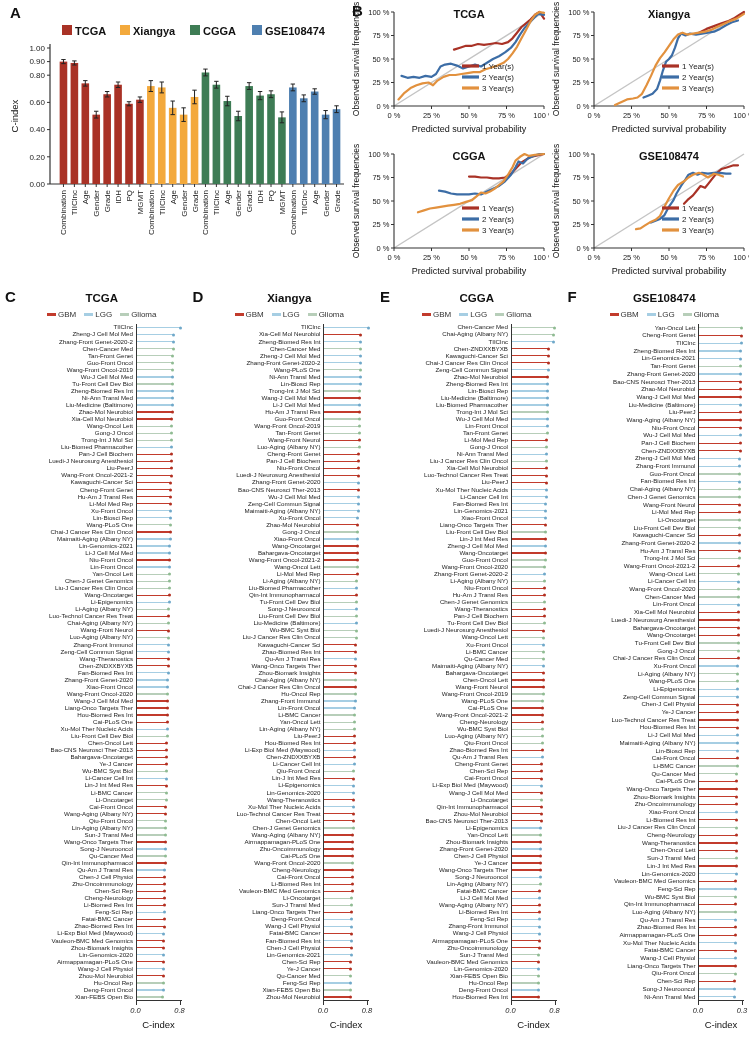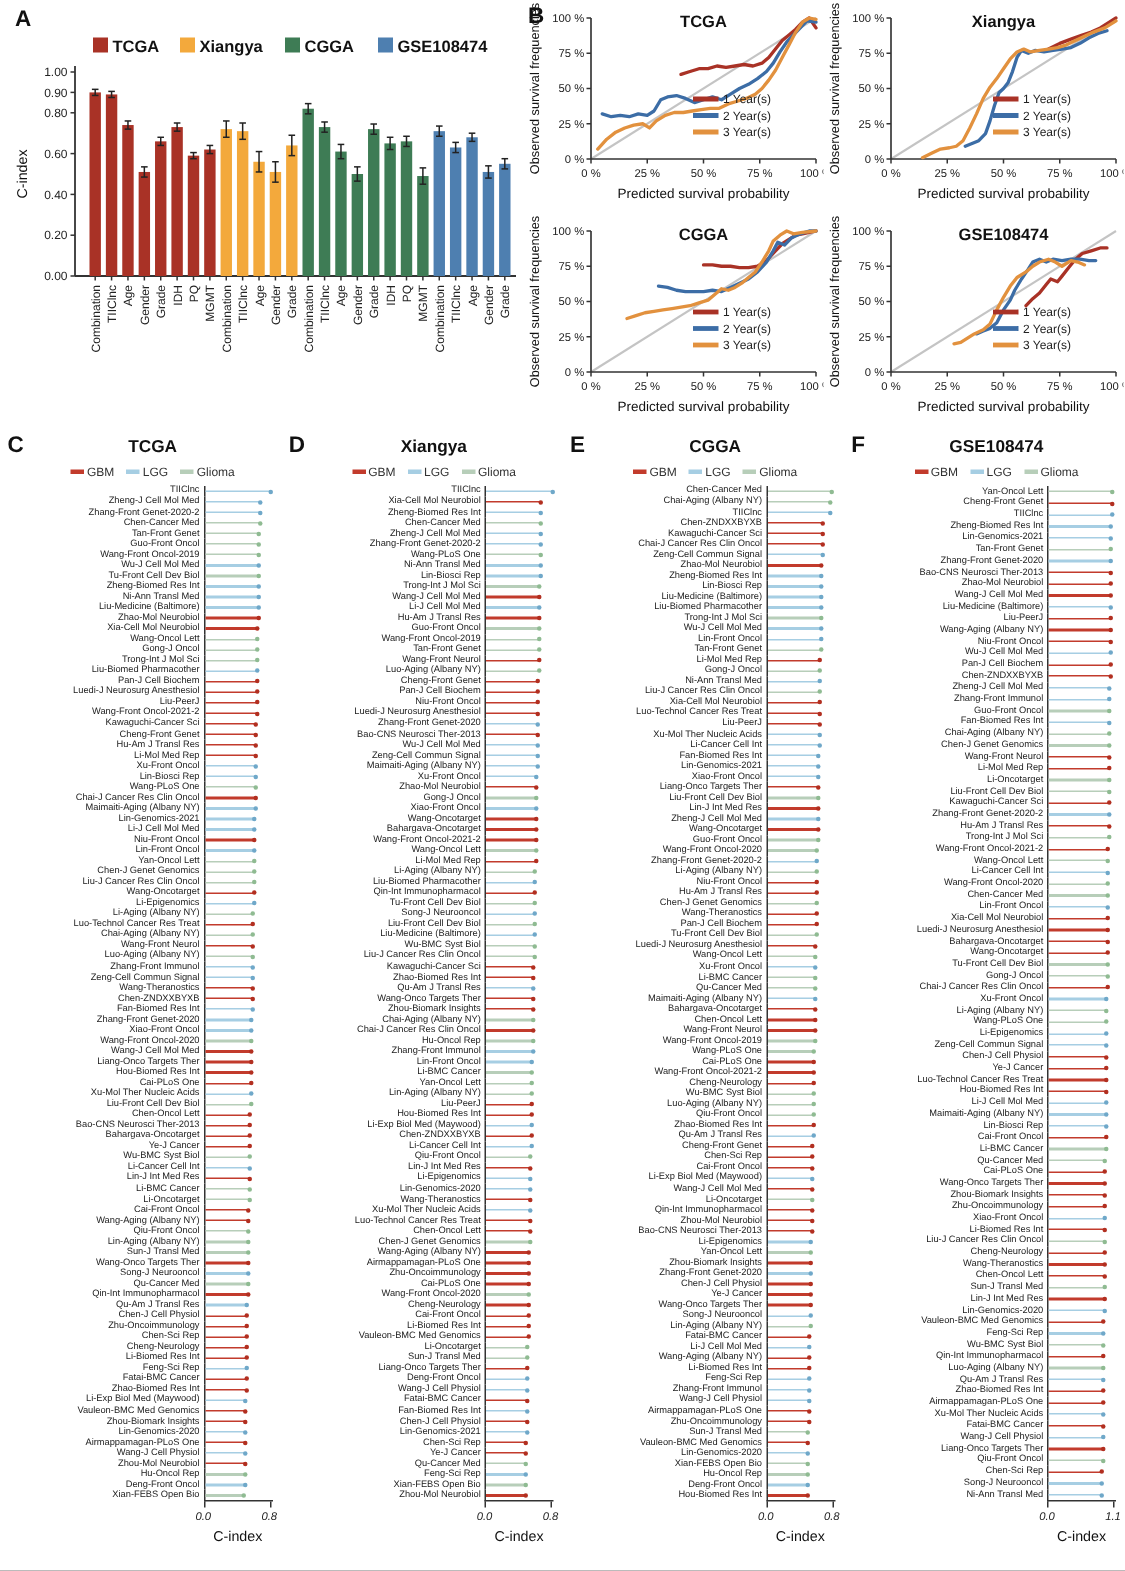--- a/index.html
+++ b/index.html
@@ -3478,18 +3478,18 @@
               <div class="cf-rline" style="width: 35.8px; background: rgb(166, 206, 227);">
                 <div class="cf-rdot" style="background: rgb(111, 168, 201);"></div>
               </div>
             </div>
           </div>
         </div>
         <div class="cf-axis">
           <div class="cf-tick" style="left: 0px;"></div>
           <div class="cf-ticklab" style="left: 0px;">0.0</div>
           <div class="cf-tick" style="left: 44px;"></div>
-          <div class="cf-ticklab" style="left: 44px;">1.1</div>
+          <div class="cf-ticklab" style="left: 44px;">0.3</div>
         </div>
         <div class="cf-xlab">C-index</div>
       </div>
     </div>
 </div>
 
 </body></html>

